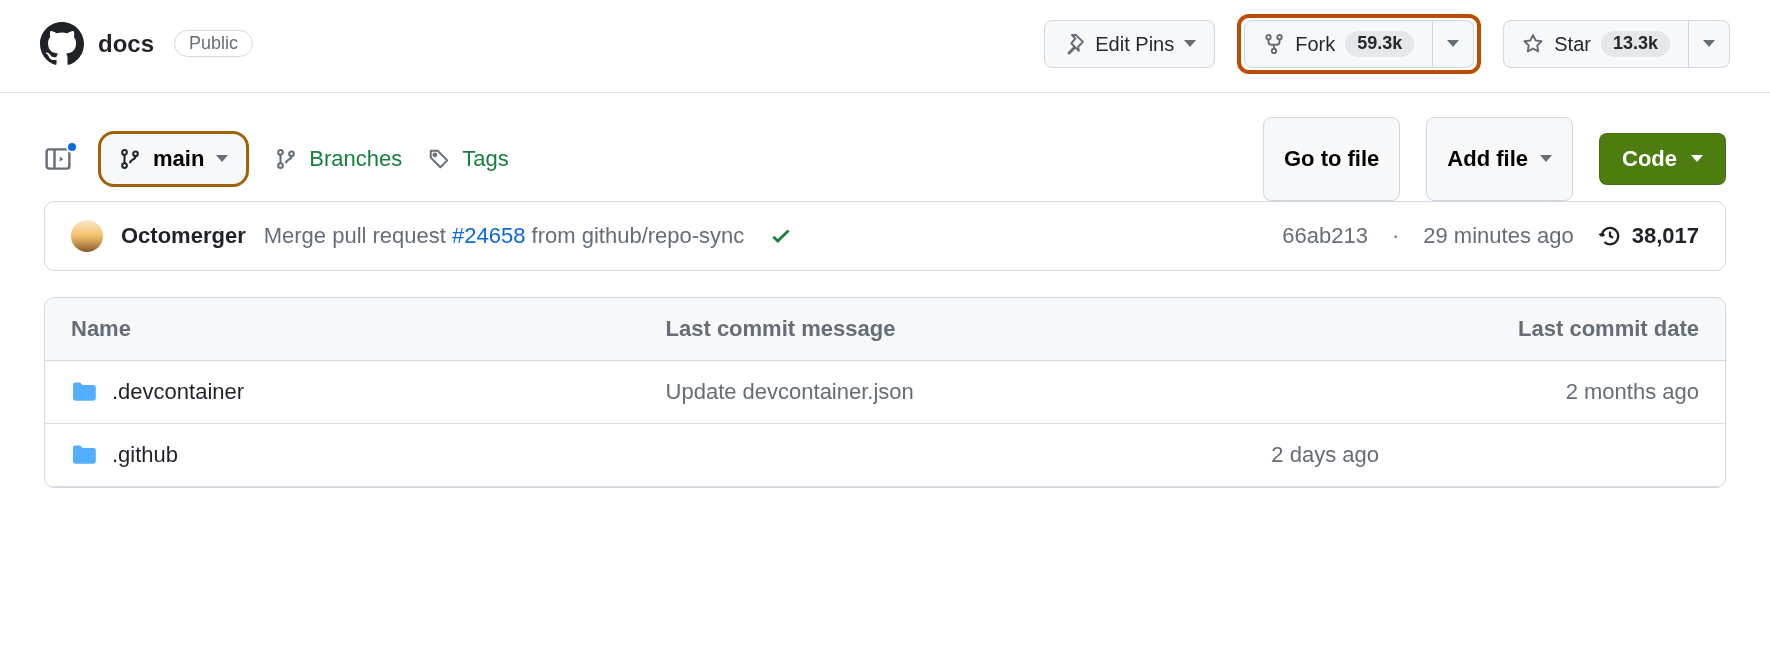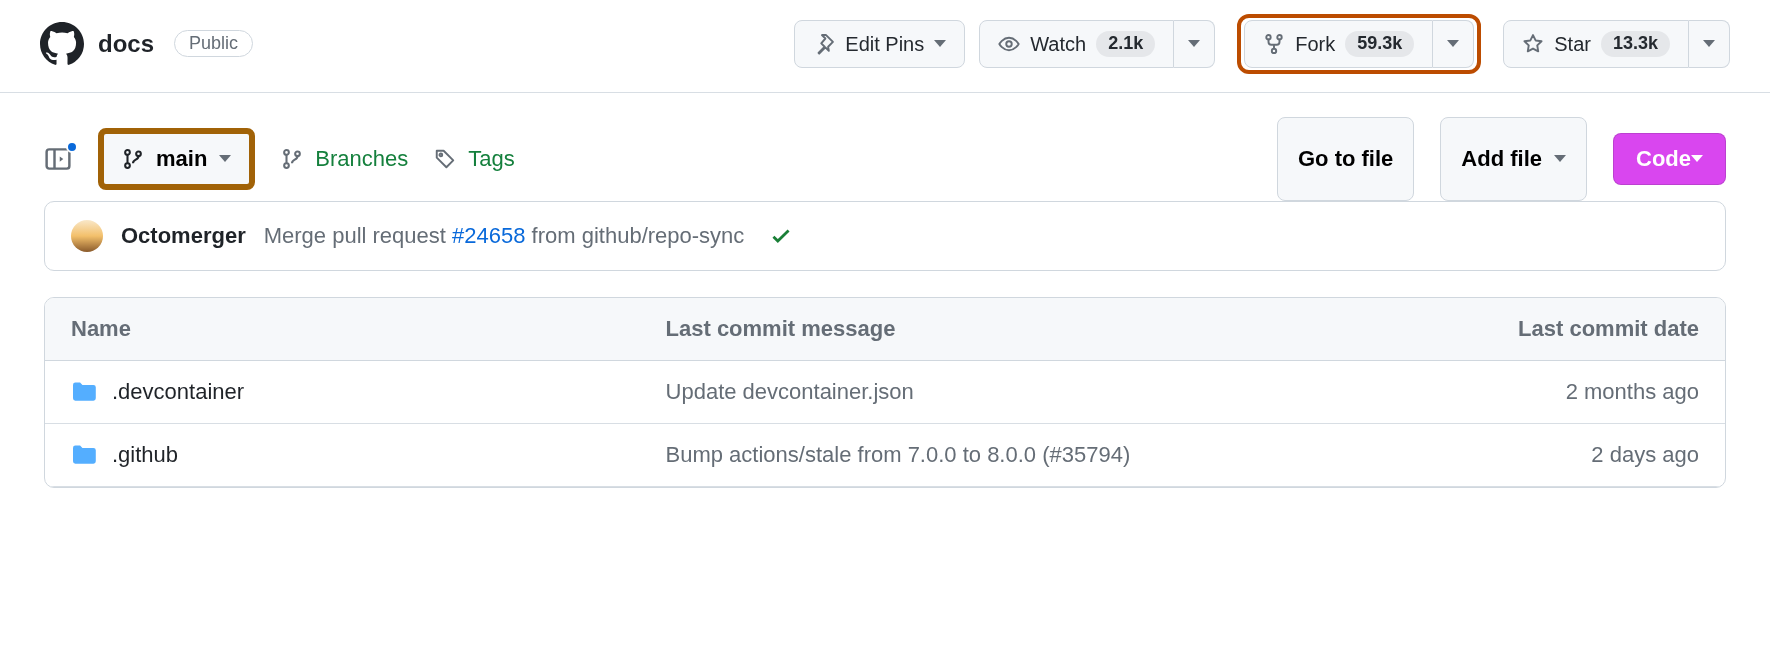--- a/index.html
+++ b/index.html
@@ -16,25 +16,25 @@
   .btn .counter { background: #e5e7ea; border-radius: 2em; padding: 2px 12px; font-size: 18px; font-weight: 600; color: #24292f; }
   .btn-group .btn.main { border-top-right-radius: 0; border-bottom-right-radius: 0; }
   .btn-group .btn.caret-only { border-left: 0; border-top-left-radius: 0; border-bottom-left-radius: 0; padding: 10px 14px; }
   .highlight-box { border: 4px solid #bc4c00; border-radius: 12px; padding: 2px 3px; margin: -6px 8px; }
   .caret { width: 0; height: 0; border-left: 6px solid transparent; border-right: 6px solid transparent; border-top: 7px solid #656d76; display: inline-block; }
   .icon { flex: none; }
   .section { padding: 24px 44px; }
   .toolbar { display: flex; align-items: center; gap: 26px; }
   .panel-toggle { display: inline-flex; position: relative; }
   .blue-dot { position: absolute; top: -4px; right: -6px; width: 12px; height: 12px; background: #0969da; border-radius: 50%; border: 2px solid #fff; }
-  .branch-btn { display: inline-flex; align-items: center; gap: 12px; background: #f6f8fa; border: 6px solid #a16207; border-radius: 8px; padding: 12px 18px; font-size: 22px; font-weight: 600; cursor: pointer; }
+  .branch-btn { display: inline-flex; align-items: center; gap: 12px; background: #f6f8fa; border: 3px solid #a16207; border-radius: 16px; padding: 12px 18px; font-size: 22px; font-weight: 600; cursor: pointer; }
   .toolbar-link { display: inline-flex; align-items: center; gap: 12px; font-size: 22px; color: #15803d; cursor: pointer; }
   .toolbar .spacer { flex: 1; }
   .btn-plain { display: inline-flex; align-items: center; gap: 12px; background: #f6f8fa; border: 1px solid #d0d7de; border-radius: 8px; padding: 28px 20px; font-size: 22px; font-weight: 600; cursor: pointer; }
-  .btn-primary { display: inline-flex; align-items: center; background: #d946ef; color: #fff; border: 1px solid rgba(27,31,36,.15); border-radius: 8px; padding: 12px 22px; font-size: 22px; font-weight: 600; cursor: pointer; }
+  .btn-primary { display: inline-flex; align-items: center; gap: 14px; background: #4d7c0f; color: #fff; border: 1px solid rgba(27,31,36,.15); border-radius: 8px; padding: 12px 22px; font-size: 22px; font-weight: 600; cursor: pointer; }
   .btn-primary .caret { border-top-color: #fff; }
   .commit-box { border: 1px solid #d0d7de; border-radius: 10px; padding: 18px 26px; display: flex; align-items: center; gap: 18px; font-size: 22px; }
   .avatar { width: 32px; height: 32px; border-radius: 50%; background: linear-gradient(180deg,#f9e8c9 0%,#f3c06b 50%,#8a5a2b 100%); flex: none; }
   .author { font-weight: 700; }
   .commit-msg { color: #656d76; }
   .commit-msg .pr-link { color: #0969da; }
   .check { color: #1a7f37; font-size: 24px; margin-left: 8px; }
   .commit-meta { margin-left: auto; display: flex; align-items: center; gap: 24px; color: #656d76; font-size: 22px; }
   .commit-meta .sep { color: #656d76; }
   .commit-count { display: inline-flex; align-items: center; gap: 10px; color: #1f2328; font-weight: 700; }
@@ -72,35 +72,20 @@
         <span class="icon">
           <svg width="22" height="22" viewBox="0 0 16 16" fill="none" stroke="#656d76" stroke-width="1.4">
               <path d="M9.5 1.5 14.5 6.5 11 10l.5 3-2.5-2.5L4.5 15l-.5-.5L8.5 10 6 7.5l3-3.5-2.5-2.5z" stroke-linejoin="round"></path>
             </svg>
         </span>
         <span>Edit Pins</span>
         <span class="caret"></span>
       </button>
     </div>
 
-    <div class="btn-group">
-      <button class="btn main">
-        <span class="icon">
-          <svg width="22" height="22" viewBox="0 0 16 16" fill="none" stroke="#656d76" stroke-width="1.4">
-              <path d="M1 8s2.5-4.5 7-4.5S15 8 15 8s-2.5 4.5-7 4.5S1 8 1 8z"></path>
-              <circle cx="8" cy="8" r="2"></circle>
-            </svg>
-        </span>
-        <span>Watch</span>
-        <span class="counter">2.1k</span>
-      </button>
-      <button class="btn caret-only">
-        <span class="caret"></span>
-      </button>
-    </div>
 
     <div class="highlight-box">
       <div class="btn-group">
         <button class="btn main">
           <span class="icon">
             <svg width="22" height="22" viewBox="0 0 16 16" fill="none" stroke="#656d76" stroke-width="1.4">
                 <circle cx="4" cy="3" r="1.6"></circle>
                 <circle cx="12" cy="3" r="1.6"></circle>
                 <circle cx="8" cy="13" r="1.6"></circle>
                 <path d="M4 4.6v1.9c0 1.1.9 2 2 2h4c1.1 0 2-.9 2-2V4.6M8 8.5v2.9"></path>
@@ -201,20 +186,34 @@
     <span class="avatar"></span>
     <a class="author">Octomerger</a>
     <span class="commit-msg">
       <span>Merge pull request </span><a class="pr-link">#24658</a><span> from github/repo-sync</span>
     </span>
     <span class="check">
       <svg width="22" height="22" viewBox="0 0 16 16" fill="none" stroke="#1a7f37" stroke-width="2">
           <path d="M2.5 8.5l3.2 3.2L13.5 4"></path>
         </svg>
     </span>
+    <div class="commit-meta">
+      <a>66ab213</a>
+      <span class="sep">·</span>
+      <span>29 minutes ago</span>
+      <a class="commit-count">
+        <span class="icon">
+          <svg width="24" height="24" viewBox="0 0 16 16" fill="none" stroke="#1f2328" stroke-width="1.5">
+              <path d="M2.5 8a5.5 5.5 0 1 1 1.8 4.1M2.5 8l-1.5-1.5M2.5 8l1.8-1.2"></path>
+              <path d="M8 5v3l2 1.2"></path>
+            </svg>
+        </span>
+        <span>38,017</span>
+      </a>
+    </div>
   </div>
 
   <div class="file-table">
     <div class="file-head">
       <div class="c1">Name</div>
       <div class="c2">Last commit message</div>
       <div class="c3">Last commit date</div>
     </div>
 
     <div class="file-row">
@@ -232,18 +231,17 @@
 
     <div class="file-row">
       <div class="c1">
         <span class="folder-icon">
           <svg width="26" height="22" viewBox="0 0 16 14" fill="#54aeff">
               <path d="M1 2.5A1.5 1.5 0 0 1 2.5 1h3l1.5 1.5H14A1.5 1.5 0 0 1 15.5 4v7A1.5 1.5 0 0 1 14 12.5H2.5A1.5 1.5 0 0 1 1 11V2.5z"></path>
             </svg>
         </span>
         <a>.github</a>
       </div>
-      <div class="c2"><a>Bump actions/stale from 7.0.0 to 8.0.0 (#35794)</a></div>
       <div class="c3">2 days ago</div>
     </div>
   </div>
 
 </div>
 
 </body></html>

